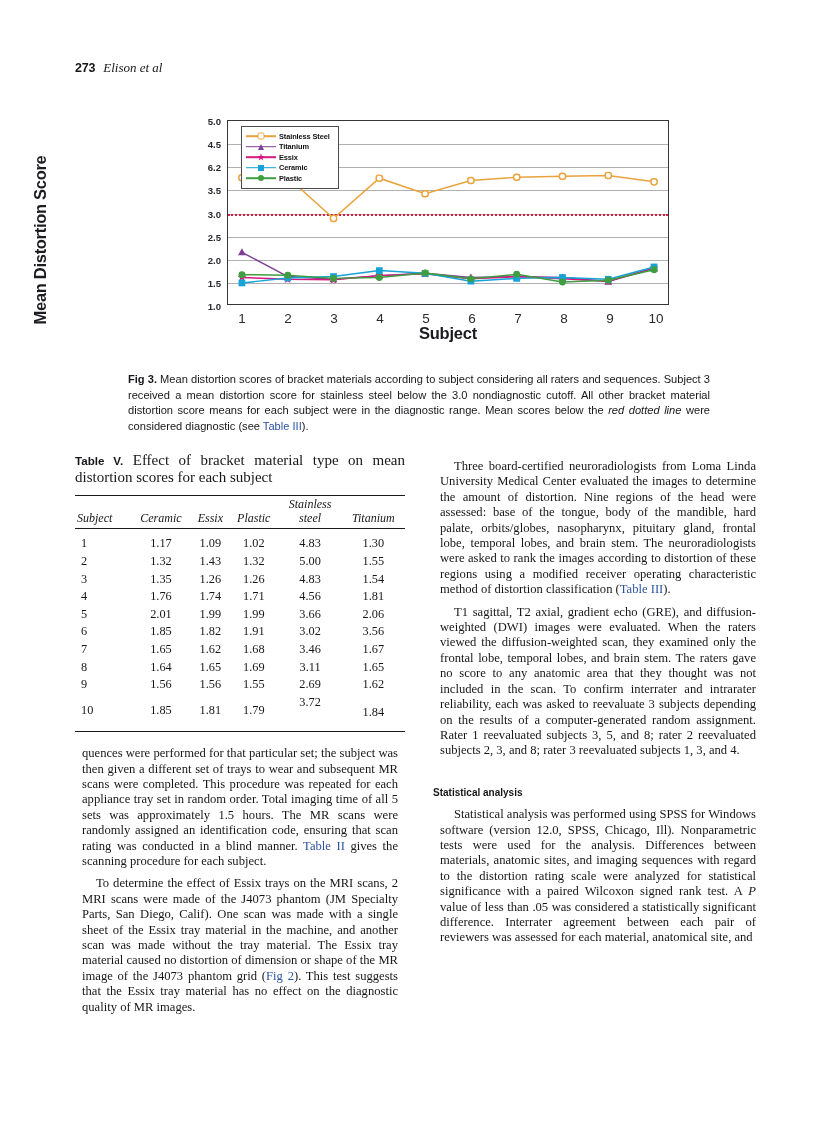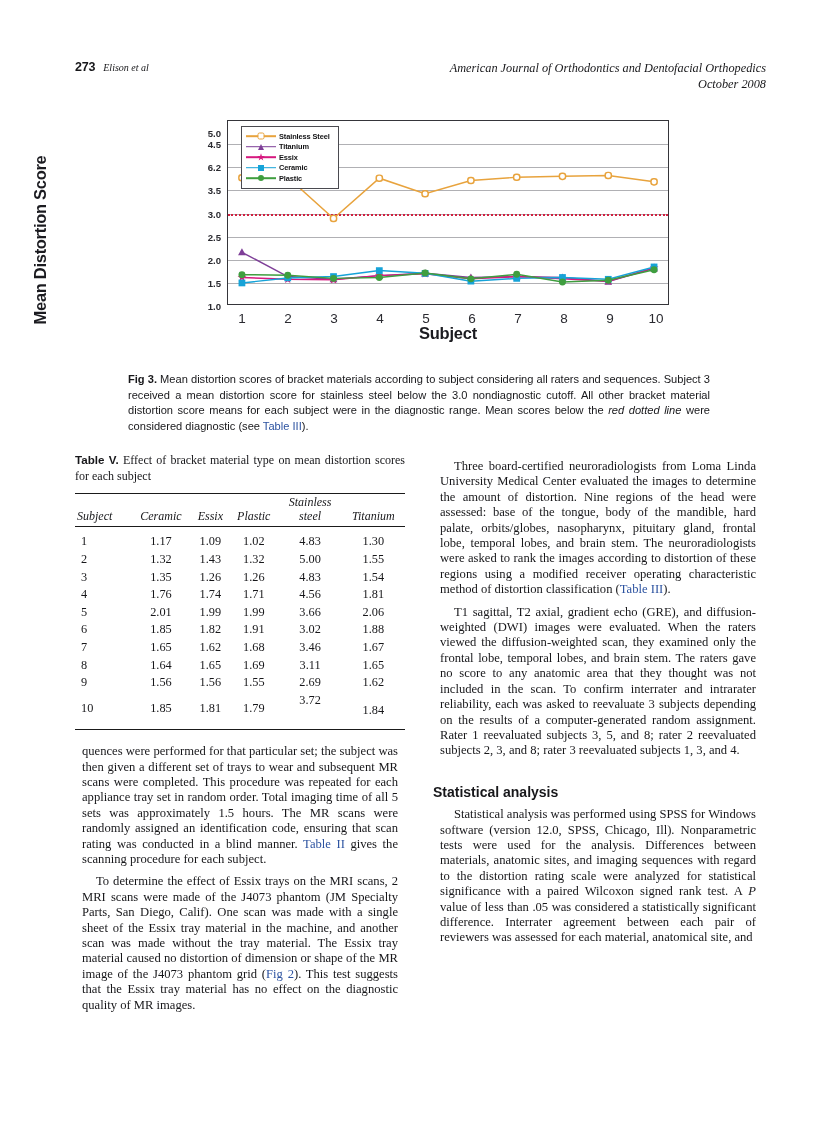--- a/index.html
+++ b/index.html
@@ -34,21 +34,21 @@
     white-space: nowrap;
   }
   .rh-pageno {
     font-family: "Liberation Sans", sans-serif;
     font-weight: bold;
     font-size: 12.5px;
     letter-spacing: -0.2px;
   }
   .rh-authors {
     font-style: italic;
-    font-size: 10px;
+    font-size: 13px;
     padding-left: 8px;
   }
   .rh-right {
     position: absolute;
     right: 0;
     top: 0;
     text-align: right;
     font-style: italic;
     font-size: 12.3px;
     line-height: 16px;
@@ -212,21 +212,21 @@
   .col-right { left: 433px; }
 
   .tbl-caption {
     font-family: "Liberation Sans", sans-serif;
     font-size: 11.6px;
     line-height: 16.2px;
     text-align: justify;
     margin: 0 0 0 0;
   }
   .tbl-caption .tc-strong { font-weight: bold; }
-  .tbl-caption .tc-rest { font-family: "Liberation Serif", serif; font-size: 12px; }
+  .tbl-caption .tc-rest { font-family: "Liberation Serif", serif; font-size: 15px; }
 
   table.vtable {
     width: 100%;
     border-collapse: collapse;
     margin-top: 9px;
     font-size: 12.3px;
   }
   table.vtable thead th {
     font-style: italic;
     font-weight: normal;
@@ -249,50 +249,46 @@
 
   .body-p {
     margin: 7px;
     text-indent: 0;
   }
   .body-p.indent { text-indent: 14px; }
   .gap-before { margin-top: 14px; }
   .section-head {
     font-family: "Liberation Sans", sans-serif;
     font-weight: bold;
-    font-size: 14px;
+    font-size: 10px;
     margin: 19px 0 6px 0;
   }
   .sub-top { margin-top: 26px; }
   i.it { font-style: italic; }
 </style>
 </head>
 <body>
 
 <div class="page">
 
   <div class="running-head">
     <div class="rh-left">
       <span class="rh-pageno">273</span><span class="rh-authors">Elison et al</span>
     </div>
-    <div class="rh-right">
-      <div>American Journal of Orthodontics and Dentofacial Orthopedics</div>
-      <div>October 2008</div>
-    </div>
   </div>
 
   <div class="figure-wrap">
     <div class="chart-box">
 
       <div class="ylabel">Mean Distortion Score</div>
 
       <div class="plot-frame">
 
         <div id="grid-layer">
-            <div class="ytick" style="top: 12px;">5.0</div>
+            <div class="ytick" style="top: 0px;">5.0</div>
             <div class="gridline" style="top: 23.125px;"></div>
             <div class="ytick" style="top: 23.125px;">4.5</div>
             <div class="gridline" style="top: 46.25px;"></div>
             <div class="ytick" style="top: 46.25px;">6.2</div>
             <div class="gridline" style="top: 69.375px;"></div>
             <div class="ytick" style="top: 69.375px;">3.5</div>
             <div class="gridline" style="top: 92.5px;"></div>
             <div class="ytick" style="top: 92.5px;">3.0</div>
             <div class="gridline" style="top: 115.625px;"></div>
             <div class="ytick" style="top: 115.625px;">2.5</div>
@@ -495,21 +491,21 @@
             <td>1.99</td>
             <td>3.66</td>
             <td>2.06</td>
           </tr>
           <tr>
             <td class="first-col">6</td>
             <td>1.85</td>
             <td>1.82</td>
             <td>1.91</td>
             <td>3.02</td>
-            <td>1.88</td>
+            <td>3.56</td>
           </tr>
           <tr>
             <td class="first-col">7</td>
             <td>1.65</td>
             <td>1.62</td>
             <td>1.68</td>
             <td>3.46</td>
             <td>1.67</td>
           </tr>
           <tr>

